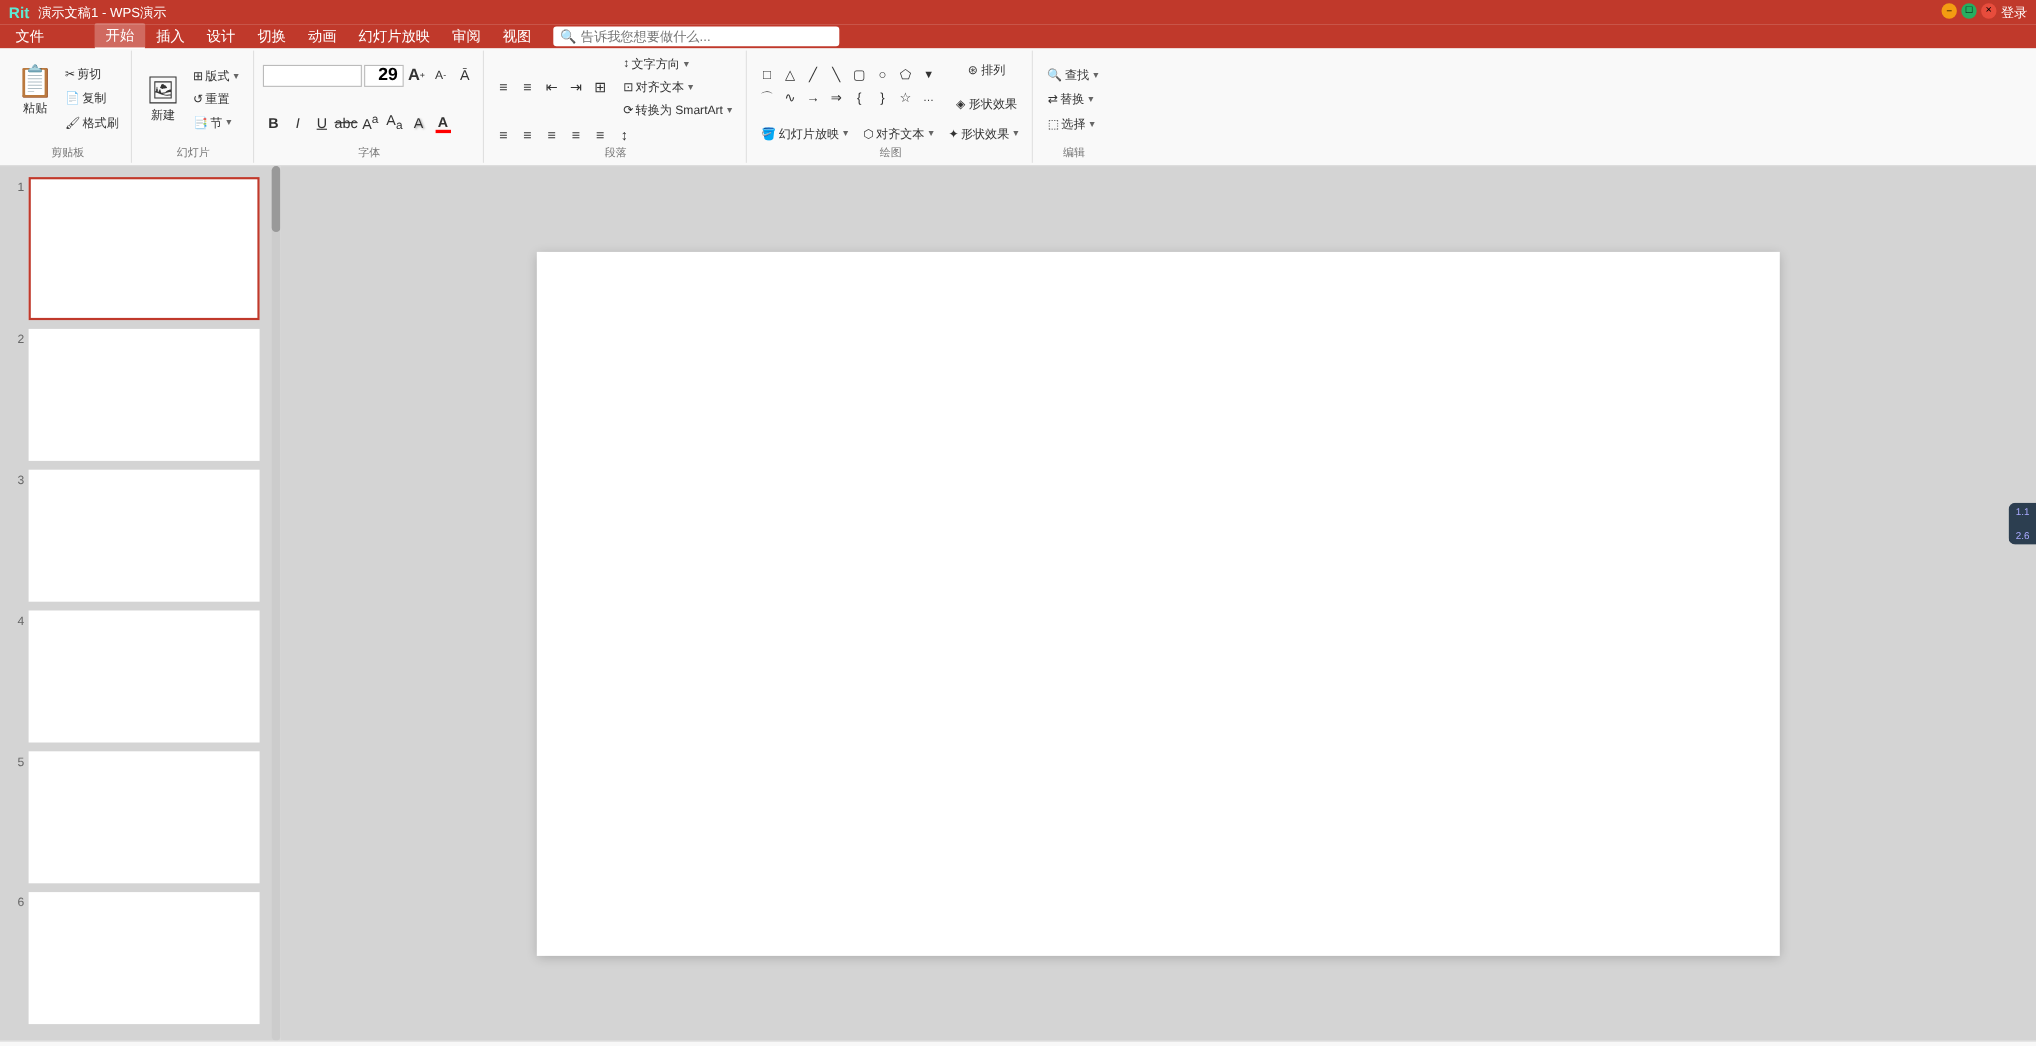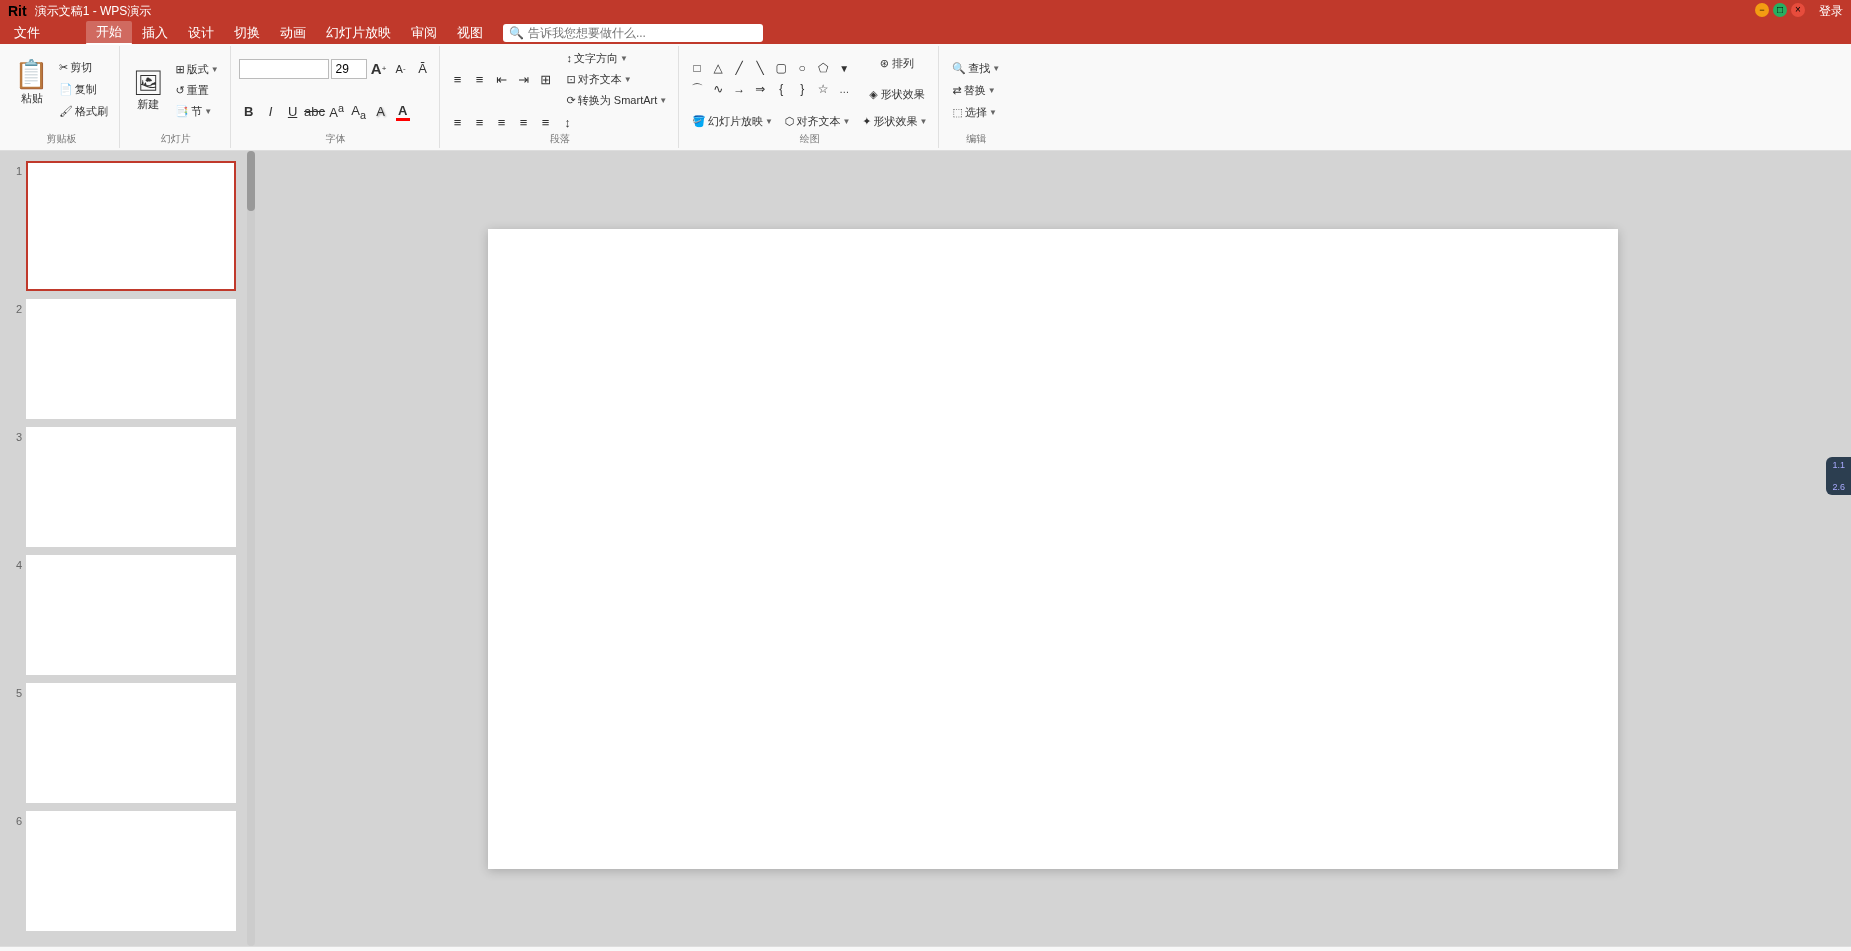--- a/index.html
+++ b/index.html
@@ -139,23 +139,24 @@
       width: 80px;
       height: 20px;
       border: 1px solid #bbb;
       font-size: 12px;
       padding: 0 4px;
     }
     .font-size-box {
       width: 38px;
       height: 20px;
       border: 1px solid #bbb;
-      font-size: 12px;
+      font-size: 16px;
       padding: 0 4px;
-      text-align: left;
+      text-align: right;
+      font-weight: bold;
     }
     .font-btn {
       display: flex;
       align-items: center;
       justify-content: center;
       width: 20px;
       height: 20px;
       cursor: pointer;
       border-radius: 2px;
       font-size: 13px;
@@ -295,28 +296,28 @@
     .dropdown-arrow {
       font-size: 8px;
       color: #666;
     }
   </style>
 </head>
 <body>
 
 <div id="title-bar">
   <div class="title-left">
-    <span style="font-weight:bold;color:#000000;font-size:14px;">Rit</span>
+    <span style="font-weight:bold;color:#5eead4;font-size:14px;">Rit</span>
     <span style="font-size:12px;">演示文稿1 - WPS演示</span>
   </div>
   <div class="title-right">
     <button class="title-btn title-btn-min">－</button>
     <button class="title-btn title-btn-max">□</button>
     <button class="title-btn title-btn-close">×</button>
-    <span class="login-btn" style="margin-left:10px;">登录</span>
+    <span class="login-btn" style="">登录</span>
   </div>
 </div>
 
 <div id="menu-bar">
   <div class="menu-item">文件</div>
   <div class="menu-item active" style="background:rgba(255,255,255,0.25);border-bottom:2px solid white;">开始</div>
   <div class="menu-item">插入</div>
   <div class="menu-item">设计</div>
   <div class="menu-item">切换</div>
   <div class="menu-item">动画</div>

